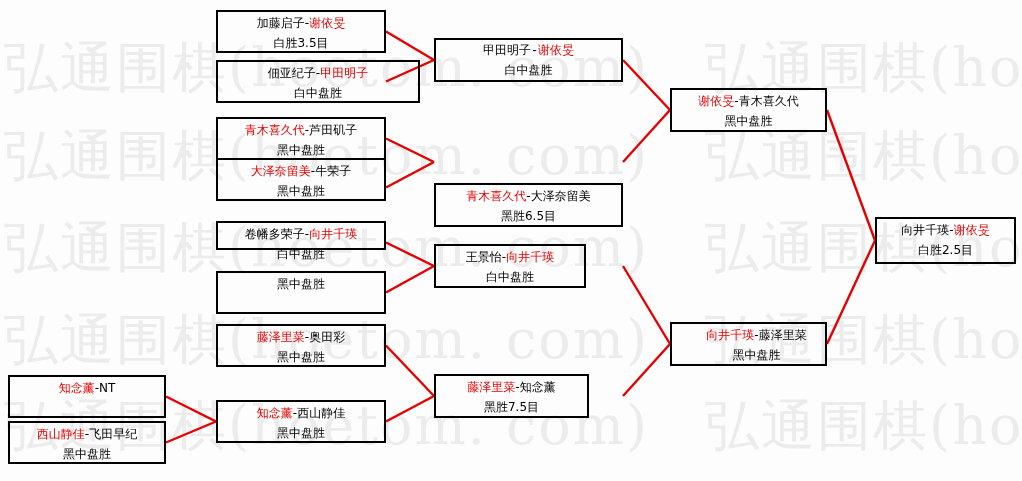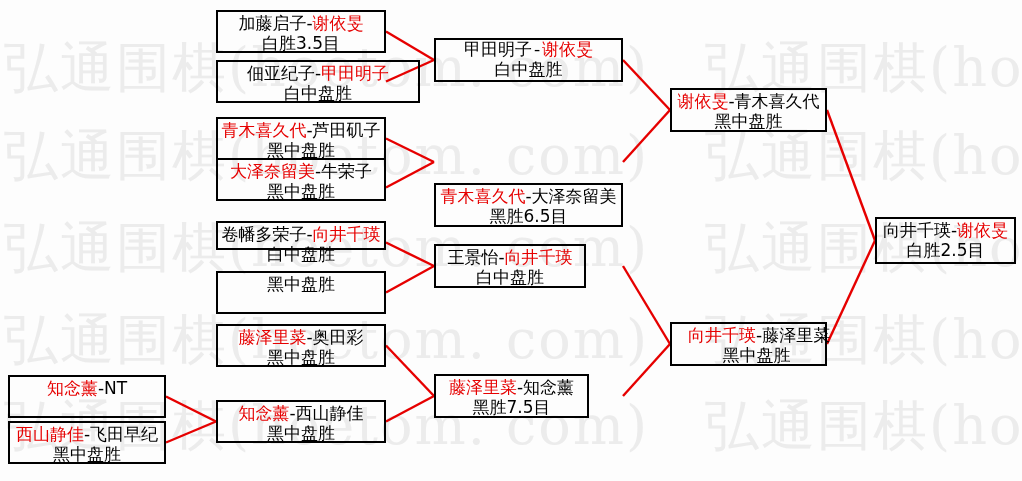--- a/index.html
+++ b/index.html
@@ -24,21 +24,21 @@
     font-family: "DejaVu Serif", serif;
     user-select: none;
   }
   #lines-layer { position: absolute; left: 0; top: 0; z-index: 2; }
   #boxes { position: absolute; inset: 0; z-index: 3; }
   .match-box {
     position: absolute;
     border: 2px solid #000;
     background: transparent;
     text-align: center;
-    font-size: 17px;
+    font-size: 12px;
     line-height: 20px;
     padding-top: 1px;
     color: #000;
   }
   .match-box .names { white-space: nowrap; }
   .match-box .win { color: var(--red, #e60000); }
   .match-box .result { white-space: nowrap; }
 </style>
 </head>
 <body>

